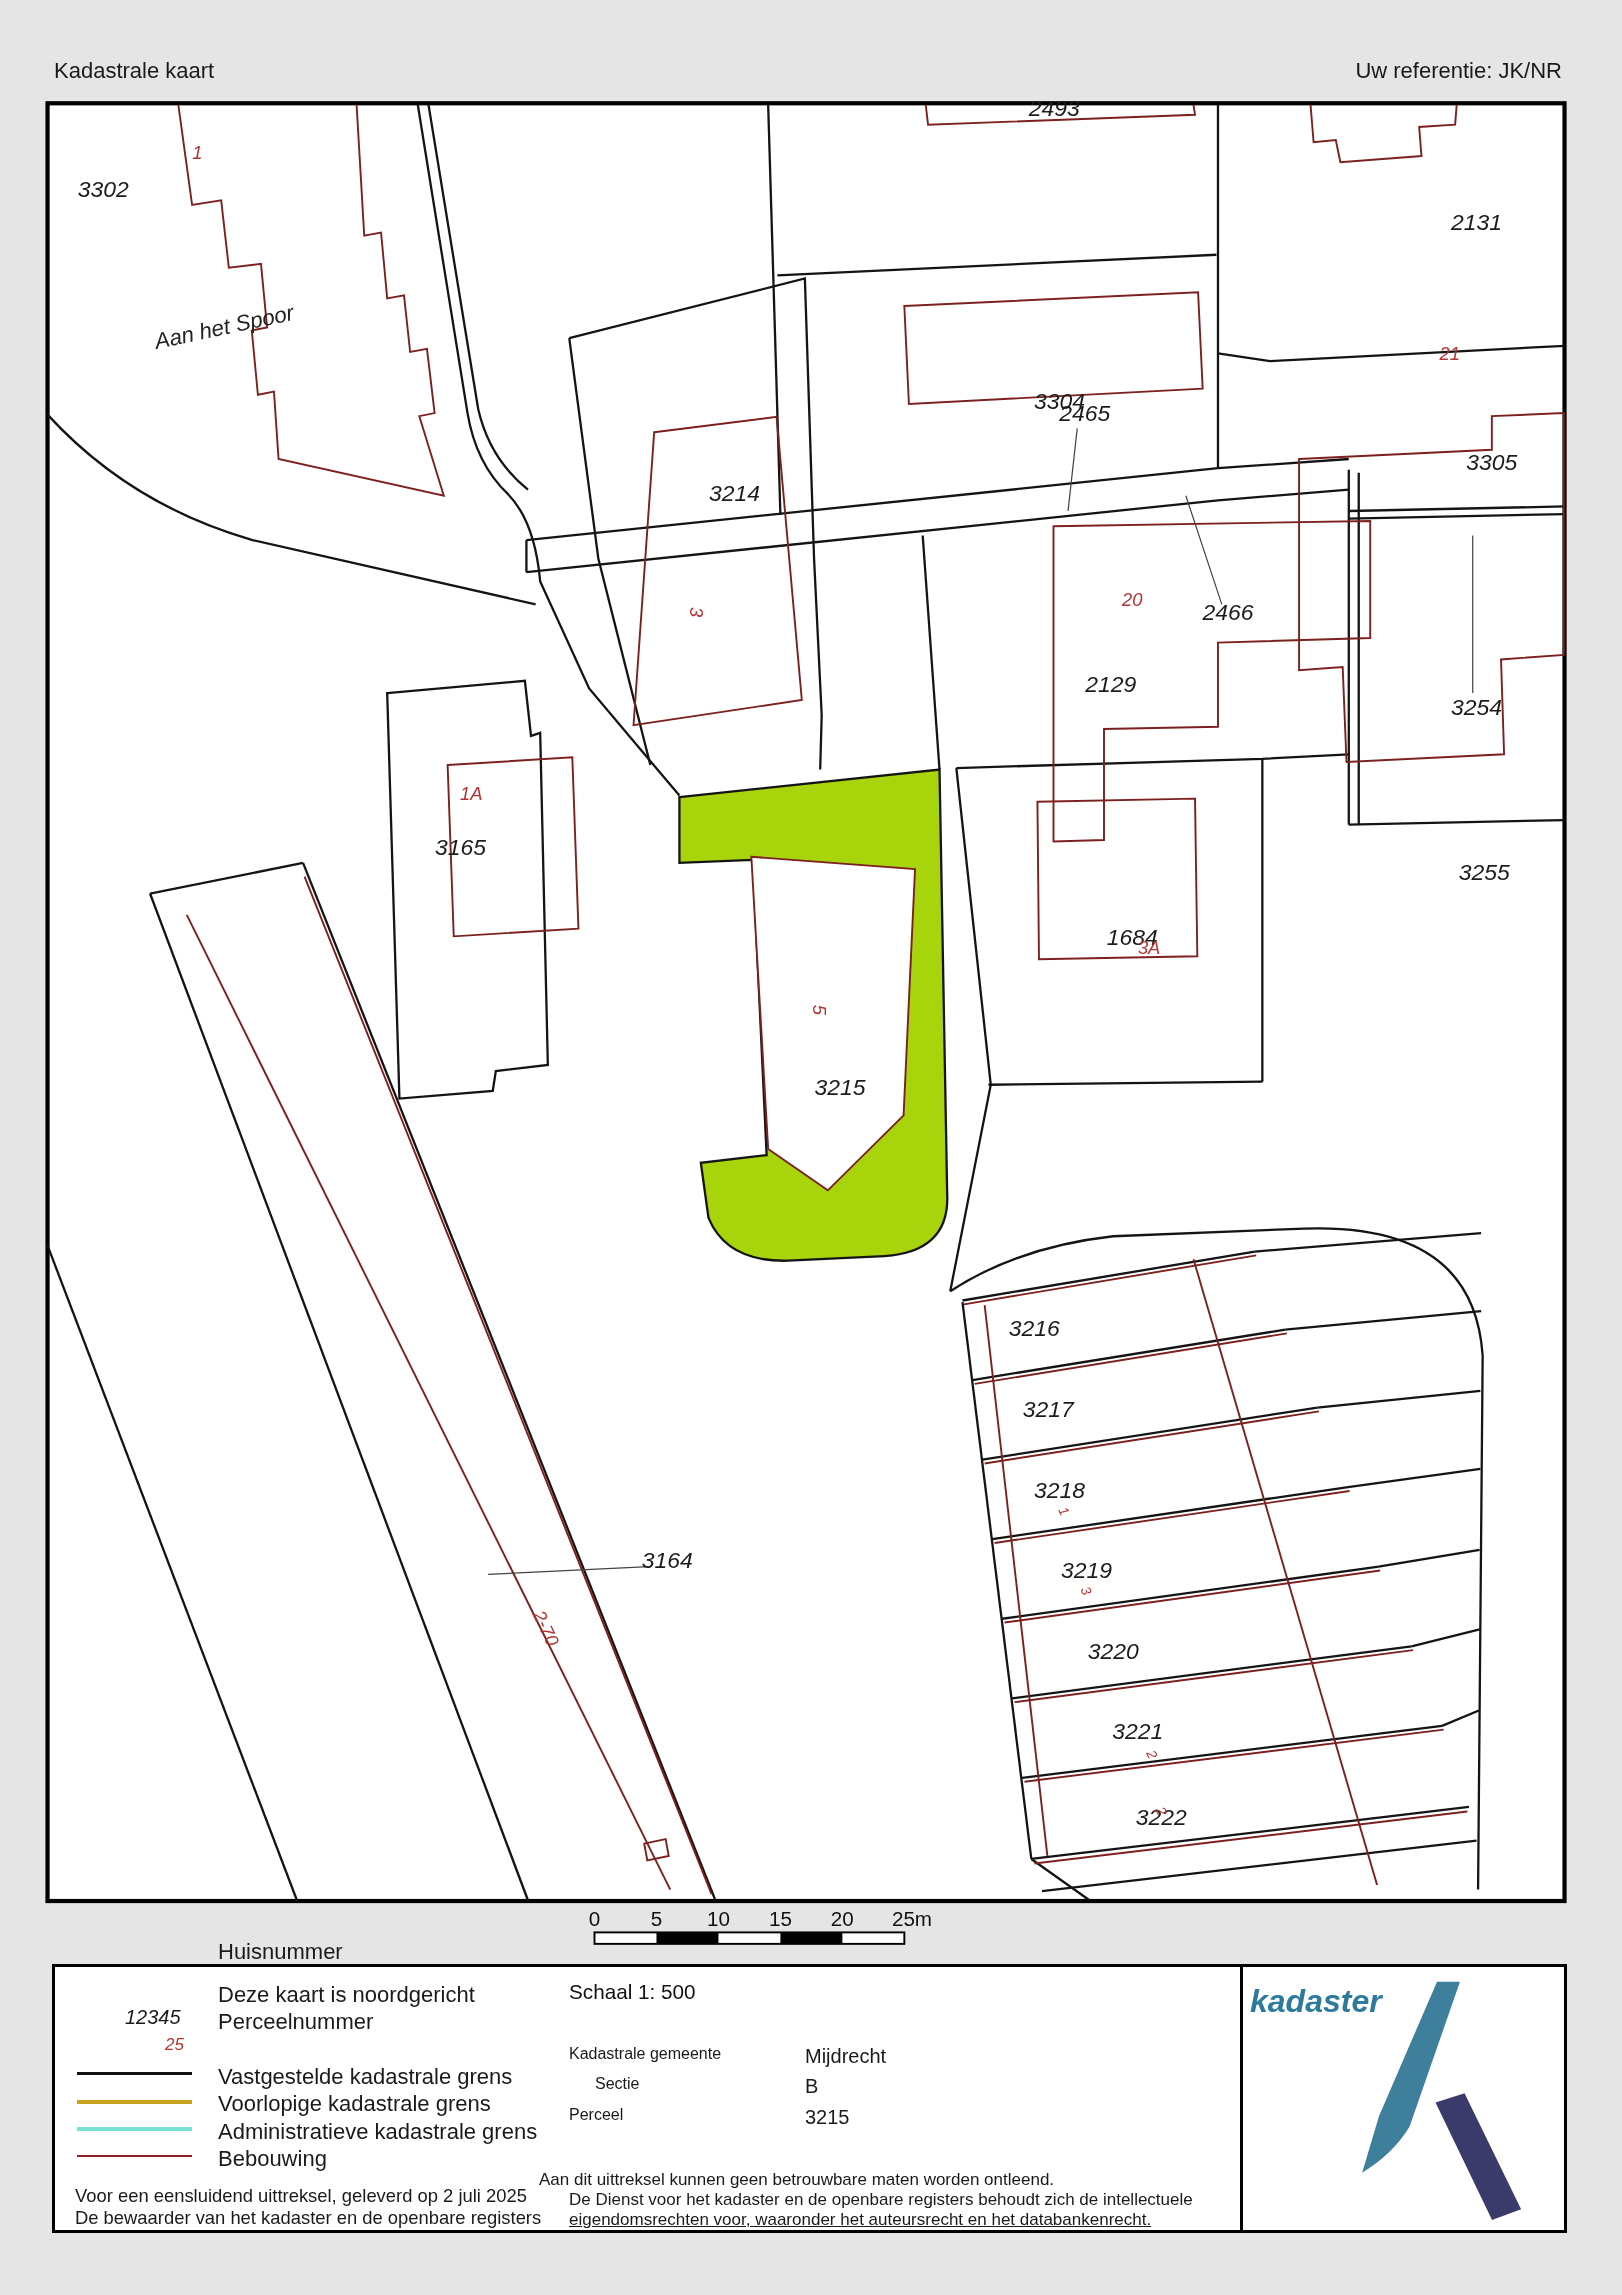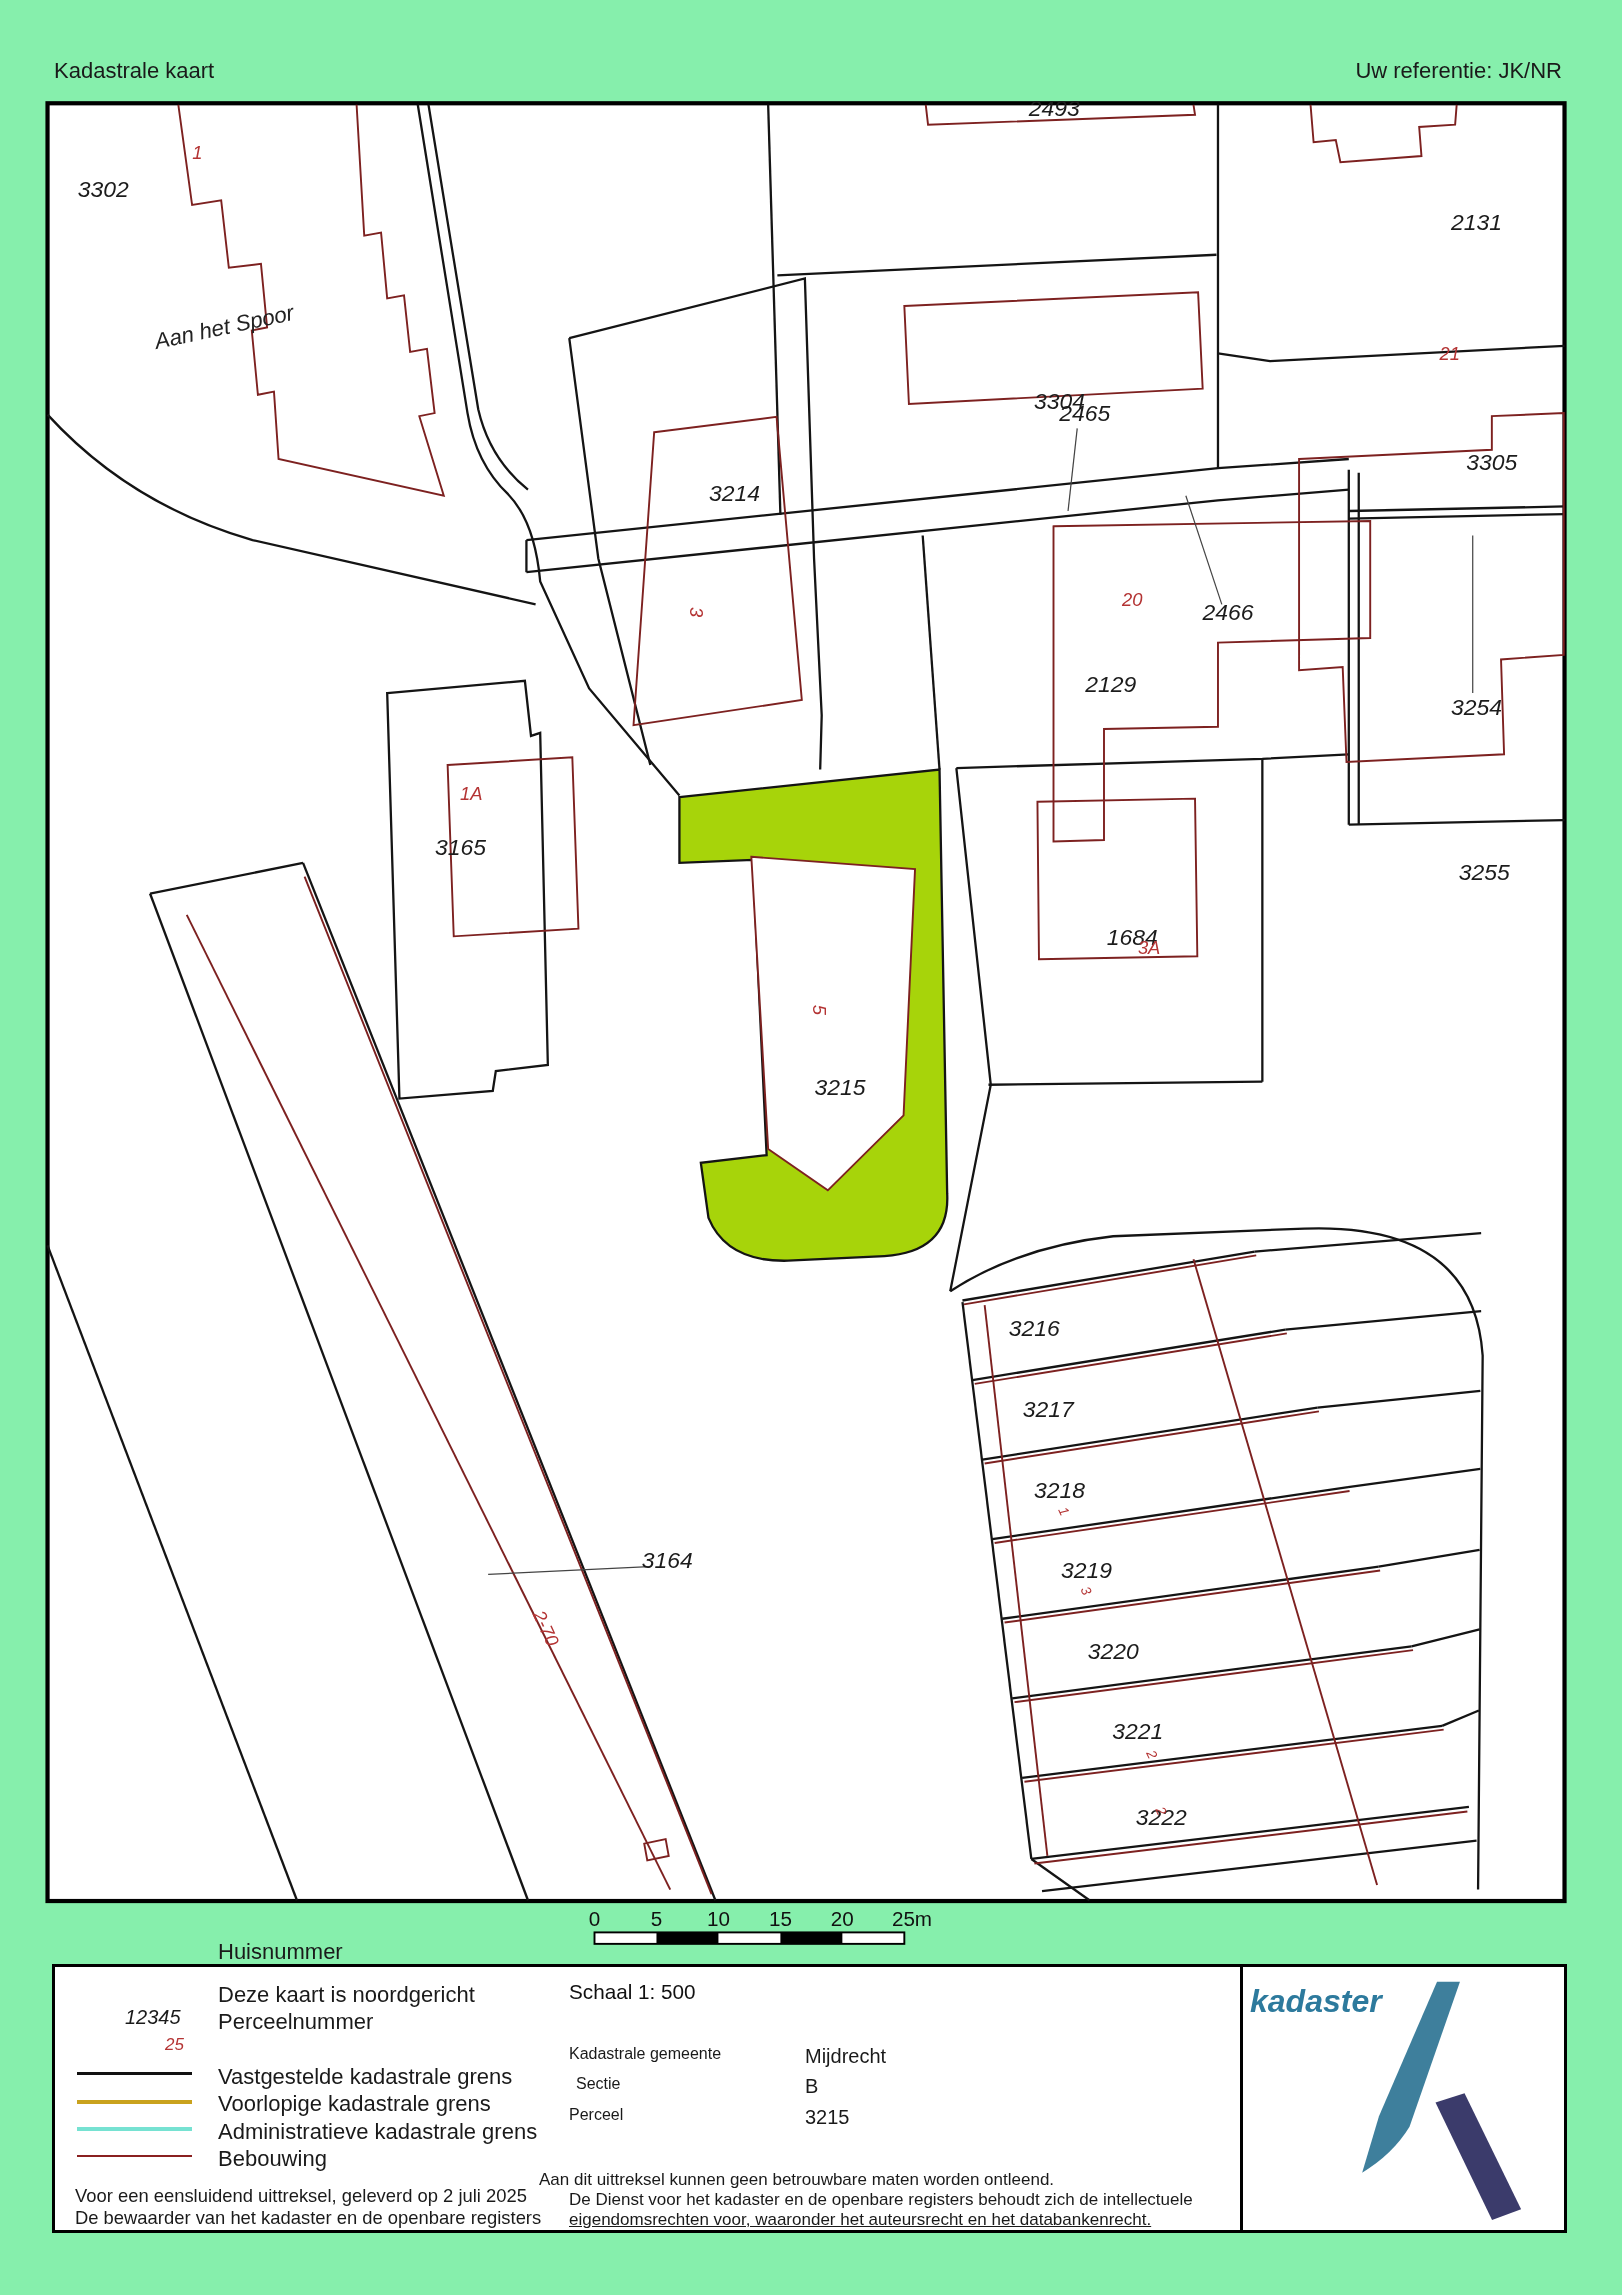--- a/index.html
+++ b/index.html
@@ -1,16 +1,16 @@
 <!DOCTYPE html>
 <html style="font-size:12.2px"><head>
 <meta charset="utf-8">
 <style>
   html,body{margin:0;padding:0;background:#fff;}
-  #page{position:relative;width:1622px;height:2295px;background:#86efac;
+  #page{position:relative;width:1622px;height:2295px;background:#e5e5e5;
         font-family:"Liberation Sans",sans-serif;color:#111;overflow:hidden;}
   .abs{position:absolute;}
   #header-title{left:54px;top:58px;font-size:22px;color:#1a1a1a;}
   #header-ref{right:60px;top:58px;font-size:22px;color:#1a1a1a;}
   #map-svg{left:0;top:0;}
   
   text{font-family:"Liberation Sans",sans-serif;}
   .plabel{font-style:italic;font-size:30px;fill:#1c1c1c;}
   .street{font-style:italic;font-size:29px;fill:#222;}
   .hnum{font-style:italic;font-size:24px;fill:#b43434;}
@@ -224,21 +224,21 @@
 
   <div class="abs leg-line" style="left:77px;top:2155px;width:115px;height:2.3px;background:#8a2020;"></div>
   <div class="abs leg-label" style="left:218px;top:2146px;">Bebouwing</div>
 
   <div class="abs foot-small" style="left:75px;top:2185px;">Voor een eensluidend uittreksel, geleverd op 2 juli 2025</div>
   <div class="abs foot-small" style="left:75px;top:2207px;">De bewaarder van het kadaster en de openbare registers</div>
 
   <div id="schaal" class="abs">Schaal 1: 500</div>
   <div class="abs detail-label" style="left:569px;top:2045px;">Kadastrale gemeente</div>
   <div class="abs detail-value" style="left:805px;top:2045px;">Mijdrecht</div>
-  <div class="abs detail-label" style="left:576px;top:2075px;">Sectie</div>
+  <div class="abs detail-label" style="left:595px;top:2075px;">Sectie</div>
   <div class="abs detail-value" style="left:805px;top:2075px;">B</div>
   <div class="abs detail-label" style="left:569px;top:2106px;">Perceel</div>
   <div class="abs detail-value" style="left:805px;top:2106px;">3215</div>
 
   <div class="abs disc" style="left:539px;top:2170px;">Aan dit uittreksel kunnen geen betrouwbare maten worden ontleend.</div>
   <div class="abs disc" style="left:569px;top:2190px;">De Dienst voor het kadaster en de openbare registers behoudt zich de intellectuele</div>
   <div class="abs disc" style="left:569px;top:2210px;text-decoration:underline;">eigendomsrechten voor, waaronder het auteursrecht en het databankenrecht.</div>
 
   <div id="logo-text" class="abs">kadaster</div>
   <svg class="abs" style="left:1255px;top:1974px;" width="306" height="256" viewBox="0 0 400 335">

